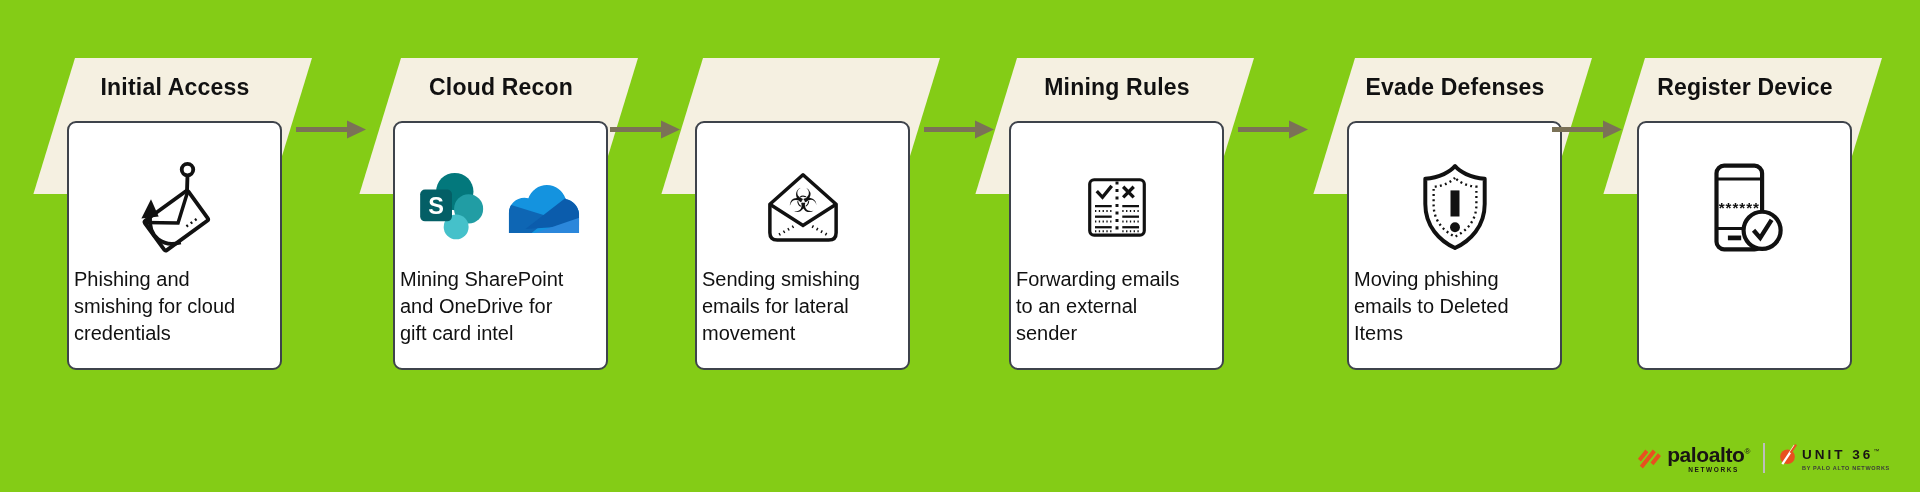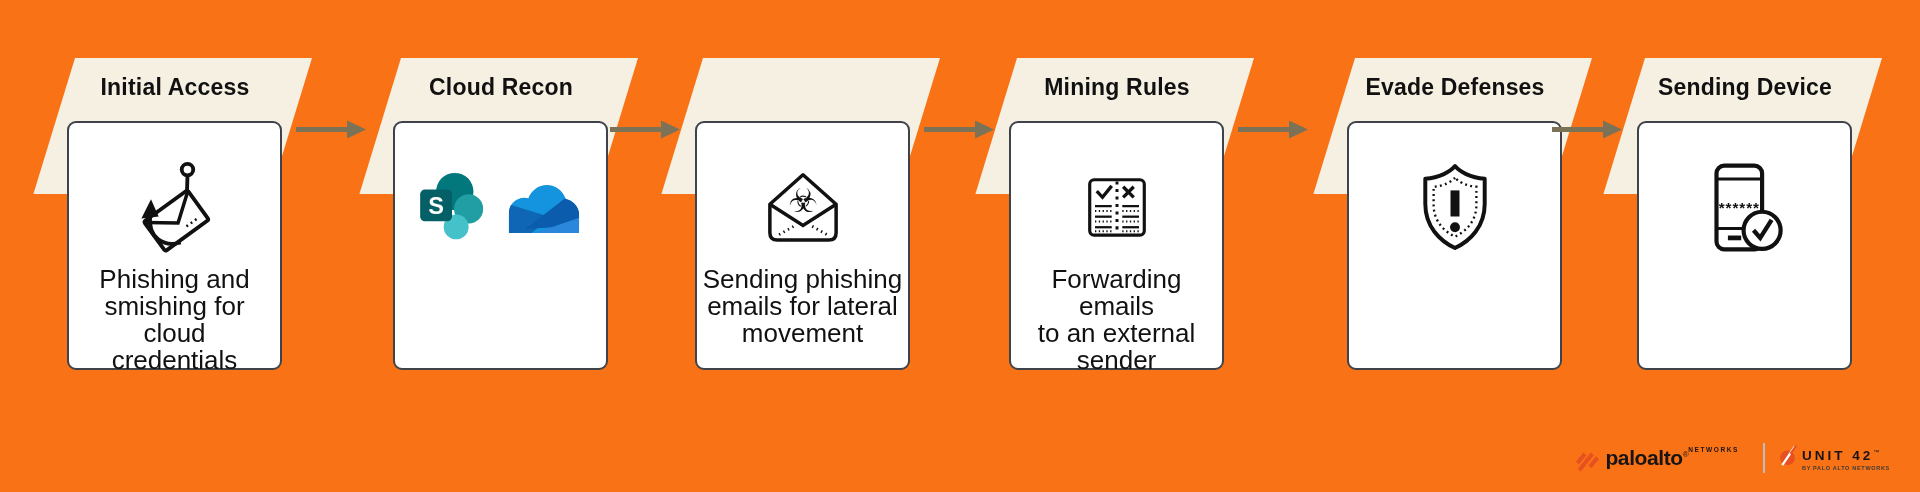--- a/index.html
+++ b/index.html
@@ -1,34 +1,34 @@
 <!DOCTYPE html>
 <html style="--band: #F5F0E1; --arrow: #7B7257; --card-border: #3E434B; --brand-orange: #E8501F;"><head>
 <meta charset="utf-8">
 <style>
   html,body{margin:0;padding:0;background:#fff;}
-  .canvas{position:relative;width:1920px;height:492px;background:#f97316;overflow:hidden;
+  .canvas{position:relative;width:1920px;height:492px;background:#84cc16;overflow:hidden;
           font-family:"Liberation Sans", sans-serif;color:#111;}
   .stage{position:absolute;top:0;width:314px;height:420px;}
   .band{position:absolute;left:75px;top:58px;width:237px;height:136px;
         background:var(--band,#F5F0E1);transform:skewX(-17deg);transform-origin:0 0;}
   .title{position:absolute;left:40px;top:74px;width:270px;text-align:center;
          font-size:23px;font-weight:700;letter-spacing:0.2px;}
   .card{position:absolute;left:67px;top:121px;width:215px;height:249px;box-sizing:border-box;
         background:#fff;border:2px solid var(--card-border,#3E434B);border-radius:9px;}
   .icon-area{position:absolute;top:30px;left:0;right:0;height:108px;
              display:flex;align-items:center;justify-content:center;gap:12px;}
-  .desc{position:absolute;top:143px;left:5px;right:5px;text-align:center;
-        font-size:26px;line-height:27px;white-space:pre-line;}
+  .desc{position:absolute;top:143px;left:5px;right:5px;text-align:left;
+        font-size:20px;line-height:27px;white-space:pre-line;}
   .arrow{position:absolute;top:120px;width:72px;height:19px;}
   svg text{font-family:"Liberation Sans", sans-serif;}
 
   .brandbar{position:absolute;right:30px;bottom:19px;display:flex;align-items:center;gap:13px;}
   .pa-logo{display:flex;align-items:flex-start;gap:4px;}
-  .pa-text{display:flex;flex-direction:row;}
+  .pa-text{display:flex;flex-direction:column;}
   .pa-word{font-size:21px;font-weight:700;letter-spacing:-0.4px;line-height:20px;color:#191414;}
   .pa-word sup{font-size:8px;font-weight:400;}
   .pa-sub{font-size:6.5px;font-weight:700;letter-spacing:1.6px;text-align:right;
           padding-right:11px;margin-top:1px;color:#191414;}
   .brand-divider{width:2px;height:30px;background:#BDBDBD;}
   .u42-logo{display:flex;align-items:flex-start;gap:5px;}
   .u42-text{display:flex;flex-direction:column;}
   .u42-word{font-size:13.5px;font-weight:700;letter-spacing:3px;line-height:14px;color:#191414;}
   .u42-word sup{font-size:6px;font-weight:400;}
   .u42-sub{font-size:5.5px;font-weight:700;letter-spacing:0.7px;color:#3a3a3a;margin-top:3px;}
@@ -83,36 +83,39 @@
             </clipPath>
           </defs>
           <g clip-path="url(#odc)">
             <rect x="0" y="0" width="88" height="56" fill="#1493DF"></rect>
             <polygon points="0,22 52,38 30,56 0,56" fill="#0E66B4"></polygon>
             <polygon points="26,50 88,2 88,46" fill="#0B5CAC"></polygon>
             <polygon points="30,56 88,36 88,56" fill="#2B87DB"></polygon>
           </g>
         </svg>
       </div>
+      <div class="desc">Mining SharePoint
+and OneDrive for
+gift card intel</div>
     </div>
   </div>
 
   <div class="stage" style="left:628px">
     <div class="band"></div>
     <div class="card">
       <div class="icon-area">
         <svg width="92" height="92" viewBox="0 0 100 100">
           <path d="M14,47 L50,15 L86,47 L86,78 Q86,86 78,86 L22,86 Q14,86 14,78 Z" fill="#fff" stroke="#111" stroke-width="3.8" stroke-linejoin="round"></path>
           <path d="M14,47 L50,70 L86,47" fill="none" stroke="#111" stroke-width="3.8"></path>
           <line x1="24" y1="80" x2="40" y2="71" stroke="#111" stroke-width="3" stroke-dasharray="1.5 4"></line>
           <line x1="60" y1="71" x2="76" y2="80" stroke="#111" stroke-width="3" stroke-dasharray="1.5 4"></line>
           <text x="50" y="55" font-size="36" text-anchor="middle" fill="#111">☣</text>
         </svg>
       </div>
-      <div class="desc">Sending phishing
+      <div class="desc">Sending smishing
 emails for lateral
 movement</div>
     </div>
   </div>
 
   <div class="stage" style="left:942px">
     <div class="band"></div>
     <div class="title">Mining Rules</div>
     <div class="card">
       <div class="icon-area">
@@ -150,26 +153,29 @@
     <div class="title">Evade Defenses</div>
     <div class="card">
       <div class="icon-area">
         <svg width="90" height="97" viewBox="0 0 100 104">
           <path d="M50,6 C45,12 33,19 17,20 L17,48 C17,73 33,89 50,97 C67,89 83,73 83,48 L83,20 C67,19 55,12 50,6 Z" fill="#fff" stroke="#111" stroke-width="4.4" stroke-linejoin="round"></path>
           <path d="M50,6 C45,12 33,19 17,20 L17,48 C17,73 33,89 50,97 C67,89 83,73 83,48 L83,20 C67,19 55,12 50,6 Z" transform="translate(14,14.5) scale(0.72)" fill="none" stroke="#111" stroke-width="3.6" stroke-dasharray="3 5"></path>
           <line x1="50" y1="33" x2="50" y2="62" stroke="#111" stroke-width="10"></line>
           <circle cx="50" cy="74" r="5.5" fill="#111"></circle>
         </svg>
       </div>
+      <div class="desc">Moving phishing
+emails to Deleted
+Items</div>
     </div>
   </div>
 
   <div class="stage" style="left:1570px">
     <div class="band"></div>
-    <div class="title">Sending Device</div>
+    <div class="title">Register Device</div>
     <div class="card">
       <div class="icon-area">
         <svg width="84" height="95" viewBox="0 0 88 100">
           <rect x="14" y="6" width="48" height="88" rx="8" fill="#fff" stroke="#111" stroke-width="4.4"></rect>
           <line x1="14" y1="20" x2="62" y2="20" stroke="#111" stroke-width="3.2"></line>
           <text x="38" y="56" font-size="16" font-weight="bold" letter-spacing="1" text-anchor="middle" fill="#111">******</text>
           <line x1="14" y1="72" x2="62" y2="72" stroke="#111" stroke-width="3.2"></line>
           <line x1="26" y1="82" x2="40" y2="82" stroke="#111" stroke-width="5"></line>
           <circle cx="62" cy="74" r="19.5" fill="#fff" stroke="#111" stroke-width="4.4"></circle>
           <path d="M53,74 L60,82 L72,63" fill="none" stroke="#111" stroke-width="4.6"></path>
@@ -222,19 +228,19 @@
       </div>
     </div>
     <div class="brand-divider"></div>
     <div class="u42-logo">
       <svg width="19" height="22" viewBox="0 0 22 24">
         <circle cx="11" cy="14" r="8.5" style="fill:var(--brand-orange,#E8501F)"></circle>
         <line x1="19.5" y1="1" x2="5" y2="22.5" stroke="#fff" stroke-width="2.6"></line>
         <line x1="21" y1="0" x2="14.5" y2="9.5" style="stroke:var(--brand-orange,#E8501F)" stroke-width="2.6"></line>
       </svg>
       <div class="u42-text">
-        <div class="u42-word"><span>UNIT 42</span><sup>™</sup></div>
+        <div class="u42-word"><span>UNIT 36</span><sup>™</sup></div>
         <div class="u42-sub">BY PALO ALTO NETWORKS</div>
       </div>
     </div>
   </div>
 
 </div>
 
 </body></html>

